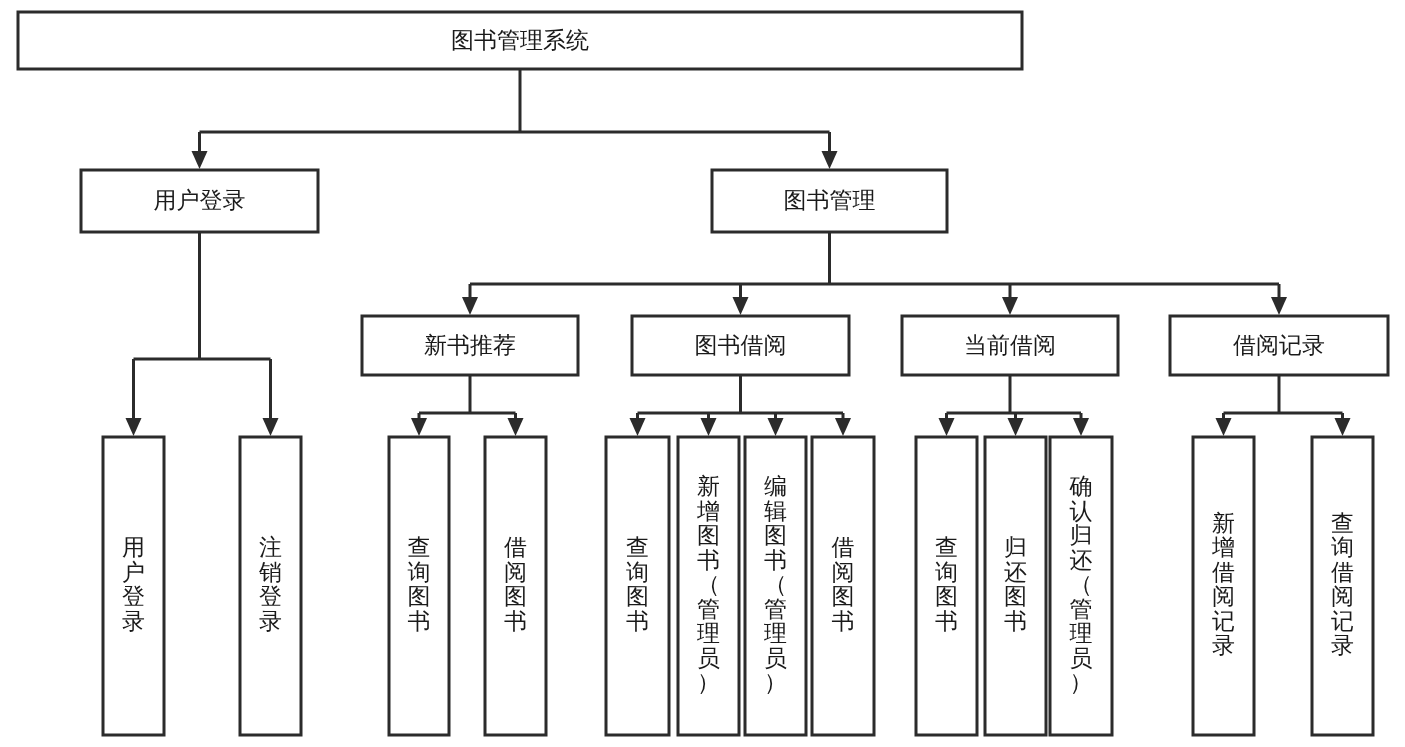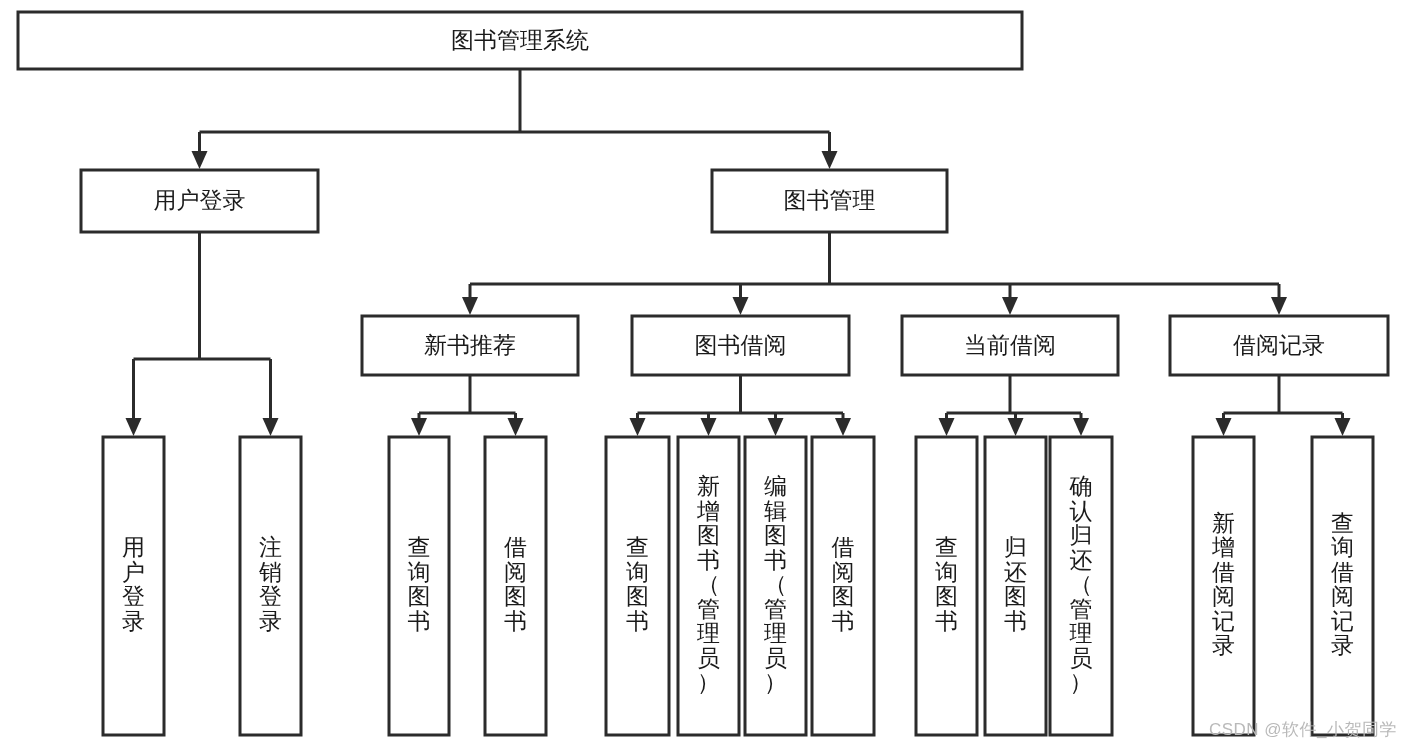--- a/index.html
+++ b/index.html
@@ -216,14 +216,13 @@
         <g>
           <rect x="1193" y="437" width="61" height="298" class="box-rect"></rect>
           <text x="1223.5" y="524.75" class="node-label-v" dominant-baseline="middle"><tspan x="1223.5" dy="0">新</tspan><tspan x="1223.5" dy="24.5">增</tspan><tspan x="1223.5" dy="24.5">借</tspan><tspan x="1223.5" dy="24.5">阅</tspan><tspan x="1223.5" dy="24.5">记</tspan><tspan x="1223.5" dy="24.5">录</tspan></text>
         </g>
         <g>
           <rect x="1312" y="437" width="61" height="298" class="box-rect"></rect>
           <text x="1342.5" y="524.75" class="node-label-v" dominant-baseline="middle"><tspan x="1342.5" dy="0">查</tspan><tspan x="1342.5" dy="24.5">询</tspan><tspan x="1342.5" dy="24.5">借</tspan><tspan x="1342.5" dy="24.5">阅</tspan><tspan x="1342.5" dy="24.5">记</tspan><tspan x="1342.5" dy="24.5">录</tspan></text>
         </g>
       </g>
   </svg>
-  <div class="watermark-text">CSDN @软件_小贺同学</div>
 </div>
 
 </body></html>

